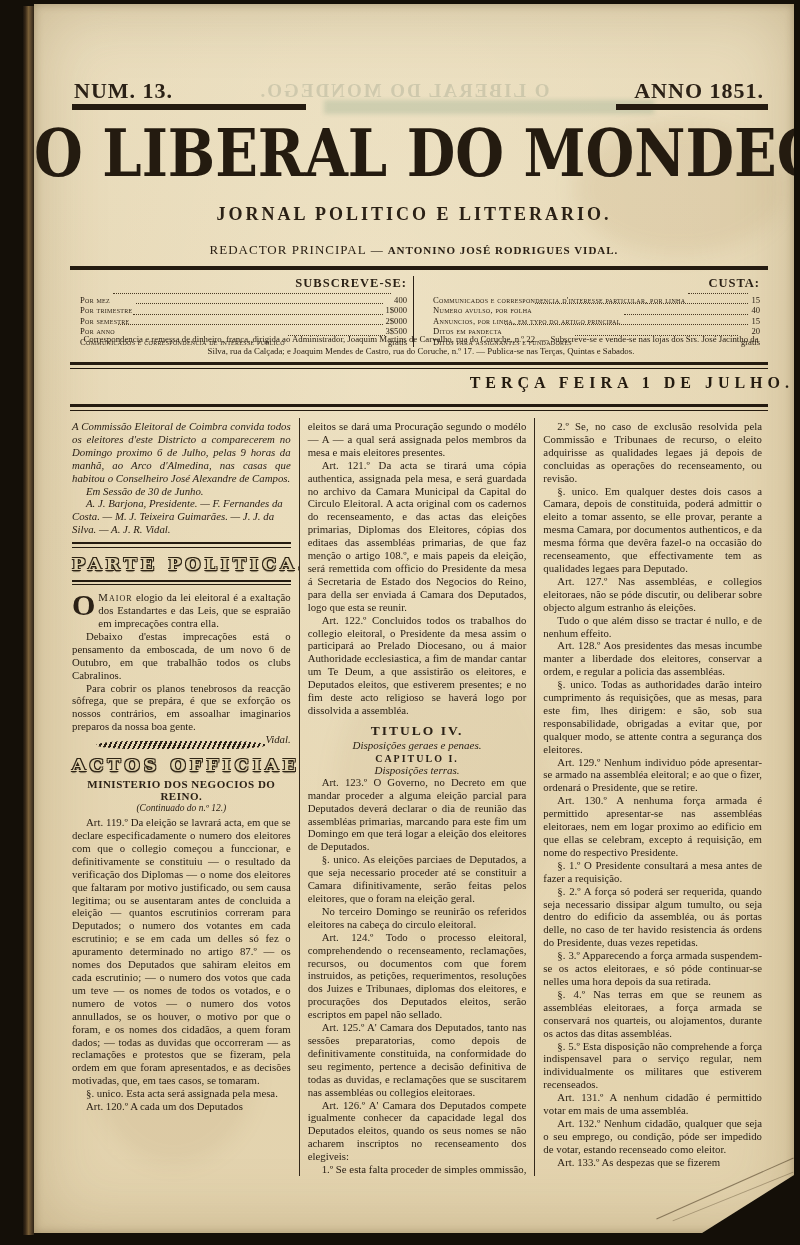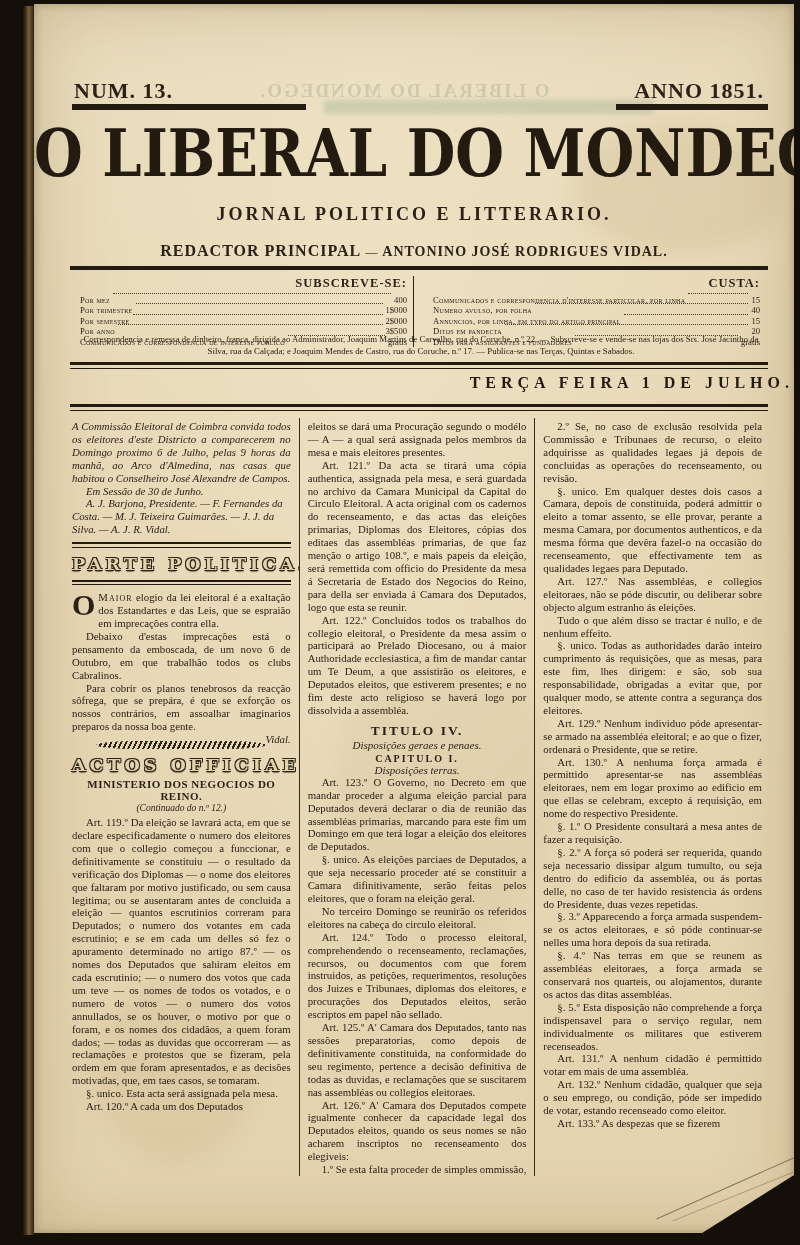--- a/index.html
+++ b/index.html
@@ -61,22 +61,22 @@
     transform:scaleY(1.18);transform-origin:center top;color:#241b10;
   }
   .subtitle{
     position:absolute;left:0;right:0;top:200px;text-align:center;
     font-weight:bold;font-size:18px;letter-spacing:3px;color:#2b2116;
   }
   .redactor{
     position:absolute;left:0;right:0;top:238px;text-align:center;
     font-size:12px;letter-spacing:1px;
   }
-  .redactor .lbl{font-variant:small-caps;font-weight:bold;font-size:16px;}
-  .redactor .name{font-weight:bold;font-size:14px;}
+  .redactor .lbl{font-variant:small-caps;font-weight:normal;font-size:13px;}
+  .redactor .name{font-weight:bold;font-size:11px;}
   .rule-thick{position:absolute;left:36px;right:26px;top:262px;height:4px;background:#241b10;}
   
   .feeblock{
     position:absolute;left:40px;right:28px;top:272px;display:flex;
   }
   .feecol{flex:1;padding:0 6px;}
   .feecol.right{border-left:1.5px solid #2b2116;padding-left:19px;}
   .feetitle{text-align:right;font-weight:bold;font-size:12.5px;letter-spacing:1px;margin-bottom:4px;}
   .fee-row{display:flex;align-items:flex-start;font-size:8.6px;line-height:10.4px;}
   .fee-label{font-variant:small-caps;letter-spacing:.3px;white-space:nowrap;overflow:hidden;}
@@ -263,20 +263,21 @@
       <p>Art. 125.º A' Camara dos Deputados, tanto nas sessões preparatorias, como depois de definitivamente constituida, na conformidade do seu regimento, pertence a decisão definitiva de todas as duvidas, e reclamações que se suscitarem nas assembléas ou collegios eleitoraes.</p>
       <p>Art. 126.º A' Camara dos Deputados compete igualmente conhecer da capacidade legal dos Deputados eleitos, quando os seus nomes se não acharem inscriptos no recenseamento dos elegiveis:</p>
       <p>1.º Se esta falta proceder de simples ommissão, e não de exclusão resolvida pela respectiva Commissão de recenseamento e Tribunaes de recurso.</p>
     </div>
 
     <div class="col rgt">
       <p>2.º Se, no caso de exclusão resolvida pela Commissão e Tribunaes de recurso, o eleito adquirisse as qualidades legaes já depois de concluidas as operações do recenseamento, ou revisão.</p>
       <p>§. unico. Em qualquer destes dois casos a Camara, depois de constituida, poderá admittir o eleito a tomar assento, se elle provar, perante a mesma Camara, por documentos authenticos, e da mesma fórma que devêra fazel-o na occasião do recenseamento, que effectivamente tem as qualidades legaes para Deputado.</p>
       <p>Art. 127.º Nas assembléas, e collegios eleitoraes, não se póde discutir, ou deliberar sobre objecto algum estranho ás eleições.</p>
       <p>Tudo o que além disso se tractar é nullo, e de nenhum effeito.</p>
+      <p>Art. 128.º Aos presidentes das mesas incumbe manter a liberdade dos eleitores, conservar a ordem, e regular a policia das assembléas.</p>
       <p>§. unico. Todas as authoridades darão inteiro cumprimento ás requisições, que as mesas, para este fim, lhes dirigem: e são, sob sua responsabilidade, obrigadas a evitar que, por qualquer modo, se attente contra a segurança dos eleitores.</p>
       <p>Art. 129.º Nenhum individuo póde apresentar-se armado na assembléa eleitoral; e ao que o fizer, ordenará o Presidente, que se retire.</p>
       <p>Art. 130.º A nenhuma força armada é permittido apresentar-se nas assembléas eleitoraes, nem em logar proximo ao edificio em que ellas se celebram, excepto á requisição, em nome do respectivo Presidente.</p>
       <p>§. 1.º O Presidente consultará a mesa antes de fazer a requisição.</p>
       <p>§. 2.º A força só poderá ser requerida, quando seja necessario dissipar algum tumulto, ou seja dentro do edificio da assembléa, ou ás portas delle, no caso de ter havido resistencia ás ordens do Presidente, duas vezes repetidas.</p>
       <p>§. 3.º Apparecendo a força armada suspendem-se os actos eleitoraes, e só póde continuar-se nelles uma hora depois da sua retirada.</p>
       <p>§. 4.º Nas terras em que se reunem as assembléas eleitoraes, a força armada se conservará nos quarteis, ou alojamentos, durante os actos das ditas assembléas.</p>
       <p>§. 5.º Esta disposição não comprehende a força indispensavel para o serviço regular, nem individualmente os militares que estiverem recenseados.</p>
       <p>Art. 131.º A nenhum cidadão é permittido votar em mais de uma assembléa.</p>
       <p>Art. 132.º Nenhum cidadão, qualquer que seja o seu emprego, ou condição, póde ser impedido de votar, estando recenseado como eleitor.</p>

